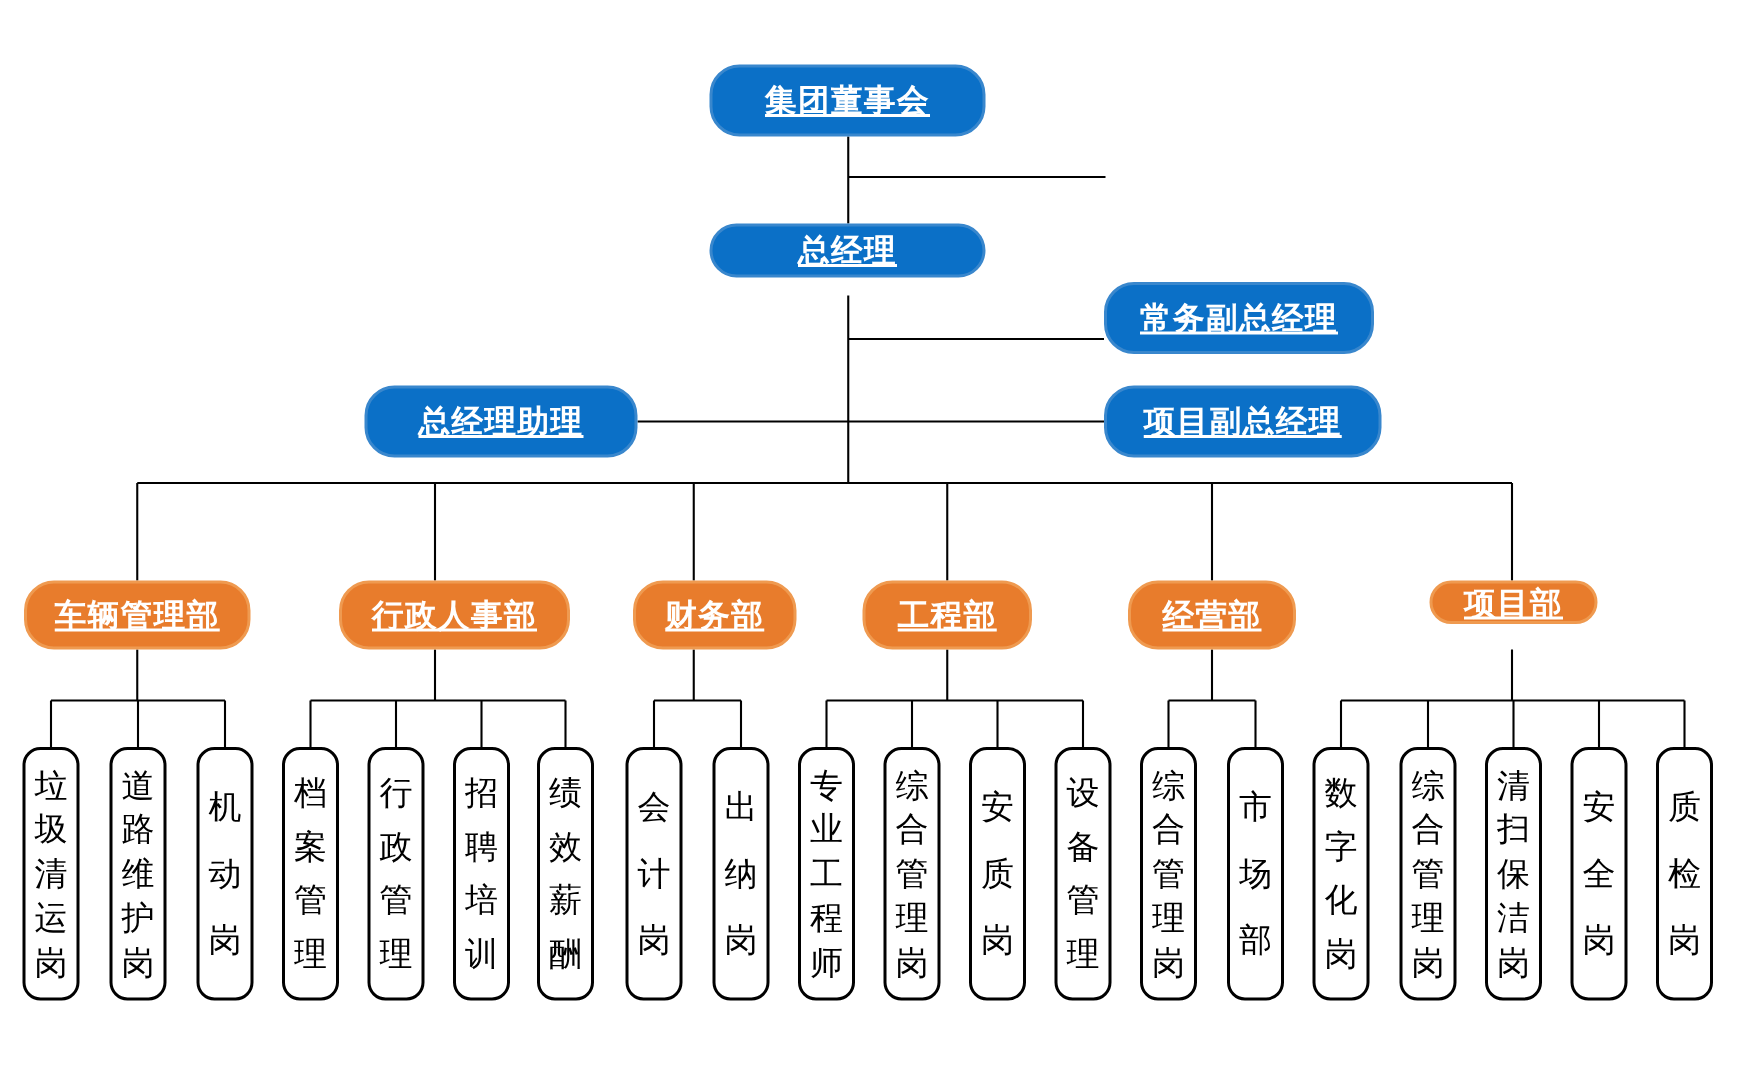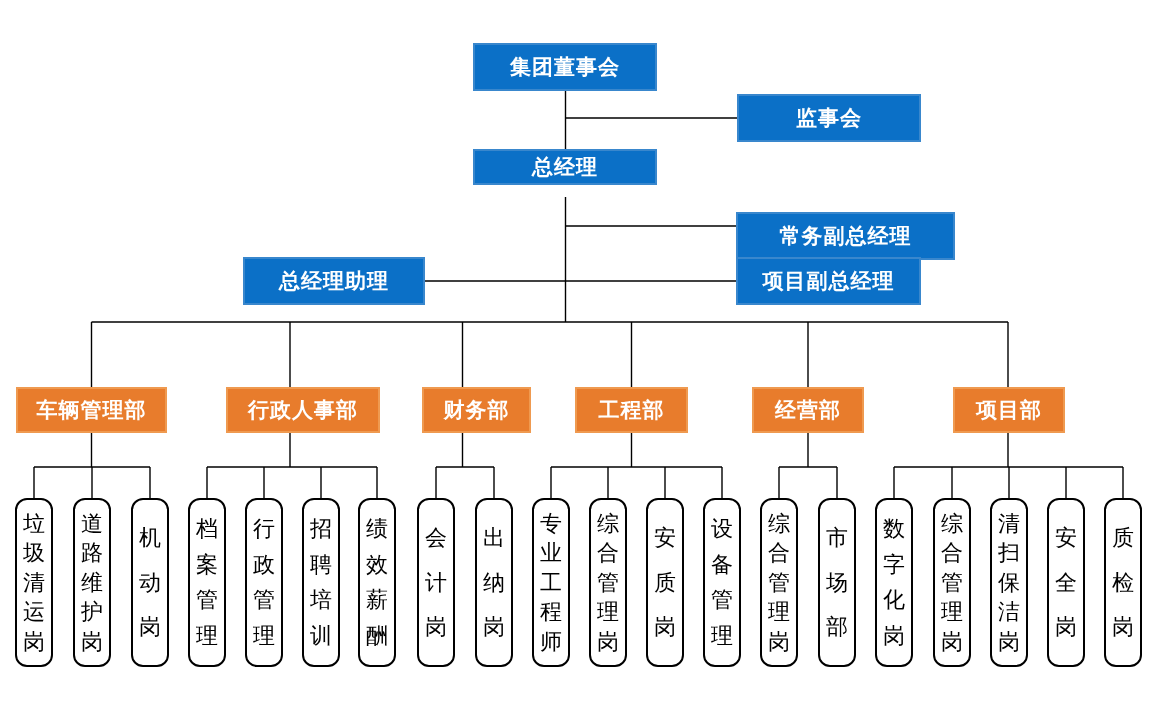--- a/index.html
+++ b/index.html
@@ -14,21 +14,21 @@
     position:relative; width:1164px; height:713px; overflow:hidden;
     background:var(--background);
     font-family:"Liberation Sans","DejaVu Sans",sans-serif;
   }
   svg.lines{position:absolute;left:0;top:0;width:1164px;height:713px;}
   svg.lines line{stroke:var(--connector);stroke-width:1.4px;}
   .node{
     position:absolute; box-sizing:border-box;
     display:flex; align-items:center; justify-content:center;
     color:var(--node_text); font-weight:bold; font-size:21px; letter-spacing:1px;
-    border-radius:0; text-align:center; white-space:nowrap;
+    border-radius:20px; text-align:center; white-space:nowrap;text-decoration:underline;
   }
   .node.blue{background:var(--node_blue); border:2px solid var(--node_blue_border);}
   .node.orange{background:var(--node_orange); border:2px solid var(--node_orange_border);}
   .pbox{
     position:absolute; box-sizing:border-box; width:38px; height:169px; top:498px;
     background:var(--position_bg); border:2px solid var(--position_border);
     border-radius:12px;
     display:flex; flex-direction:column; align-items:center; justify-content:space-evenly;
     padding:5px 0; color:var(--position_text);
     font-family:"Liberation Serif","DejaVu Serif",serif; font-size:22px; line-height:1;
@@ -88,32 +88,31 @@
     <line x1="779" y1="467" x2="779" y2="498"></line>
     <line x1="837" y1="467" x2="837" y2="498"></line>
     <line x1="894" y1="467" x2="894" y2="498"></line>
     <line x1="952" y1="467" x2="952" y2="498"></line>
     <line x1="1009" y1="467" x2="1009" y2="498"></line>
     <line x1="1066" y1="467" x2="1066" y2="498"></line>
     <line x1="1123" y1="467" x2="1123" y2="498"></line>
   </svg>
 
   <div class="node blue" style="left:473px;top:43px;width:184px;height:48px">集团董事会</div>
-  <div class="node blue" style="left:737px;top:94px;width:184px;height:48px">监事会</div>
   <div class="node blue" style="left:473px;top:149px;width:184px;height:36px">总经理</div>
-  <div class="node blue" style="left:736px;top:212px;width:219px;height:48px">常务副总经理</div>
+  <div class="node blue" style="left:736px;top:188px;width:180px;height:48px">常务副总经理</div>
   <div class="node blue" style="left:243px;top:257px;width:182px;height:48px">总经理助理</div>
   <div class="node blue" style="left:736px;top:257px;width:185px;height:48px">项目副总经理</div>
 
   <div class="node orange" style="left:16px;top:387px;width:151px;height:46px">车辆管理部</div>
   <div class="node orange" style="left:226px;top:387px;width:154px;height:46px">行政人事部</div>
   <div class="node orange" style="left:422px;top:387px;width:109px;height:46px">财务部</div>
   <div class="node orange" style="left:752px;top:387px;width:112px;height:46px">经营部</div>
   <div class="node orange" style="left:575px;top:387px;width:113px;height:46px">工程部</div>
-  <div class="node orange" style="left:953px;top:387px;width:112px;height:46px">项目部</div>
+  <div class="node orange" style="left:953px;top:387px;width:112px;height:29px">项目部</div>
 
   <div class="pbox" style="left:15px">
       <span class="vchar">垃</span>
       <span class="vchar">圾</span>
       <span class="vchar">清</span>
       <span class="vchar">运</span>
       <span class="vchar">岗</span>
     </div>
   <div class="pbox" style="left:73px">
       <span class="vchar">道</span>

